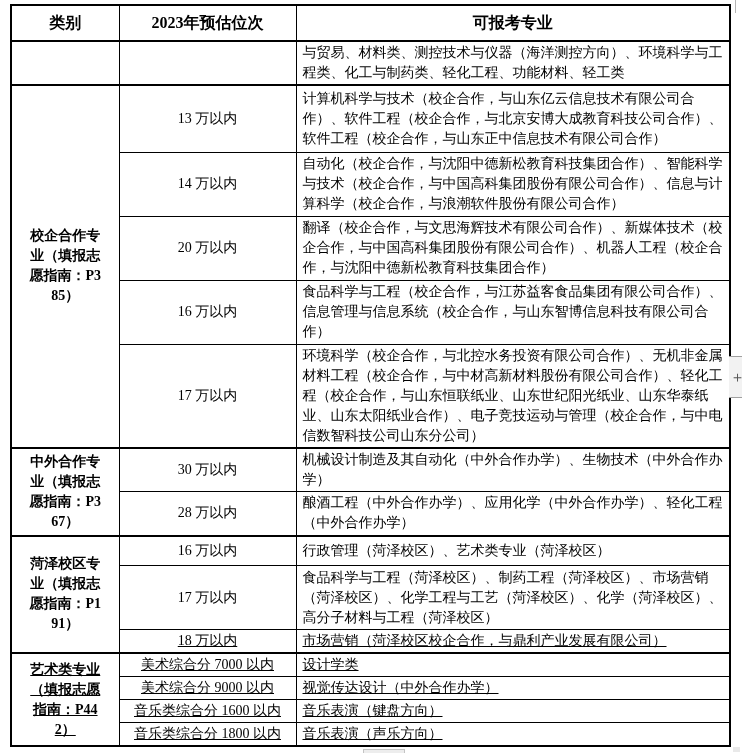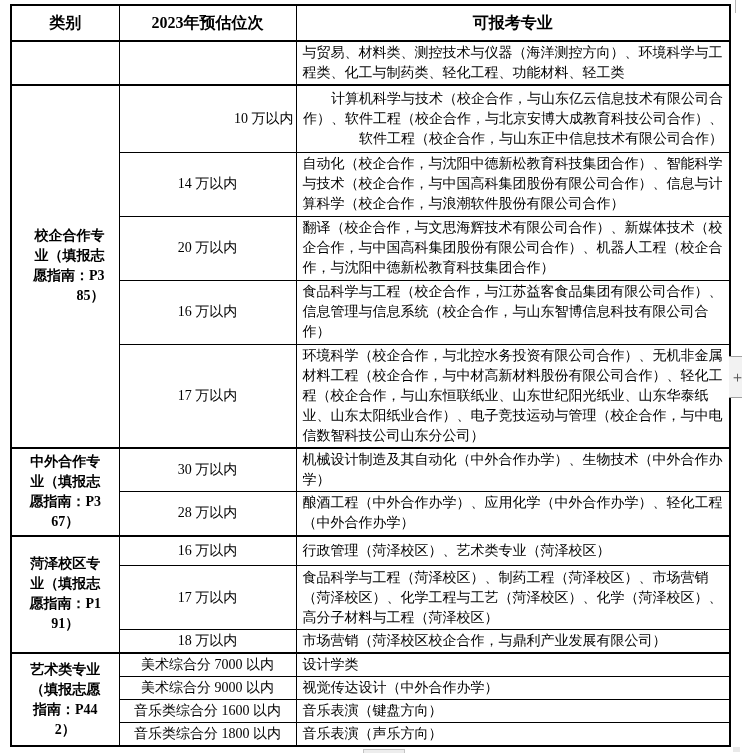--- a/index.html
+++ b/index.html
@@ -43,25 +43,25 @@
     text-align: center;
     font-weight: bold;
     padding: 1px 14px;
   }
   td.rank { text-align: center; padding: 1px 2px; }
   td.majors { text-align: left; padding: 1px 6px; }
   tr.group-start > td { border-top: 2px solid #000; }
   
   tr.h-cont  > td { height: 44px; }
   tr.h-3line > td { height: 64px; }
-  tr.h-r11   > td { height: 67px; text-align: right; }
+  tr.h-r11   > td { height: 67px; }
   tr.h-5line > td { height: 84px; }
   tr.h-2line > td { height: 44px; }
   tr.h-1tall > td { height: 30px; }
-  tr.h-1line > td { height: 23px; }
+  tr.h-1line > td { height: 23px; text-decoration: underline; }
 
   
   .zoom-btn {
     position: absolute;
     right: 0; top: 356px;
     width: 13px; height: 42px;
     background: #f2f2f2;
     border-top: 1px solid #a0a0a0;
     border-bottom: 1px solid #a0a0a0;
     color: #555;
@@ -110,21 +110,21 @@
   </tr>
 
   <tr class="h-cont">
     <td class="category"></td>
     <td class="rank"></td>
     <td class="majors">与贸易、材料类、测控技术与仪器（海洋测控方向）、环境科学与工程类、化工与制药类、轻化工程、功能材料、轻工类</td>
   </tr>
 
   <tr class="group-start h-r11">
     <td class="category" rowspan="5">校企合作专业（填报志愿指南：P385）</td>
-    <td class="rank">10 万以内</td>
+    <td class="rank">13 万以内</td>
     <td class="majors">计算机科学与技术（校企合作，与山东亿云信息技术有限公司合作）、软件工程（校企合作，与北京安博大成教育科技公司合作）、软件工程（校企合作，与山东正中信息技术有限公司合作）</td>
   </tr>
   <tr class="h-3line">
     <td class="rank">14 万以内</td>
     <td class="majors">自动化（校企合作，与沈阳中德新松教育科技集团合作）、智能科学与技术（校企合作，与中国高科集团股份有限公司合作）、信息与计算科学（校企合作，与浪潮软件股份有限公司合作）</td>
   </tr>
   <tr class="h-3line">
     <td class="rank">20 万以内</td>
     <td class="majors">翻译（校企合作，与文思海辉技术有限公司合作）、新媒体技术（校企合作，与中国高科集团股份有限公司合作）、机器人工程（校企合作，与沈阳中德新松教育科技集团合作）</td>
   </tr>

